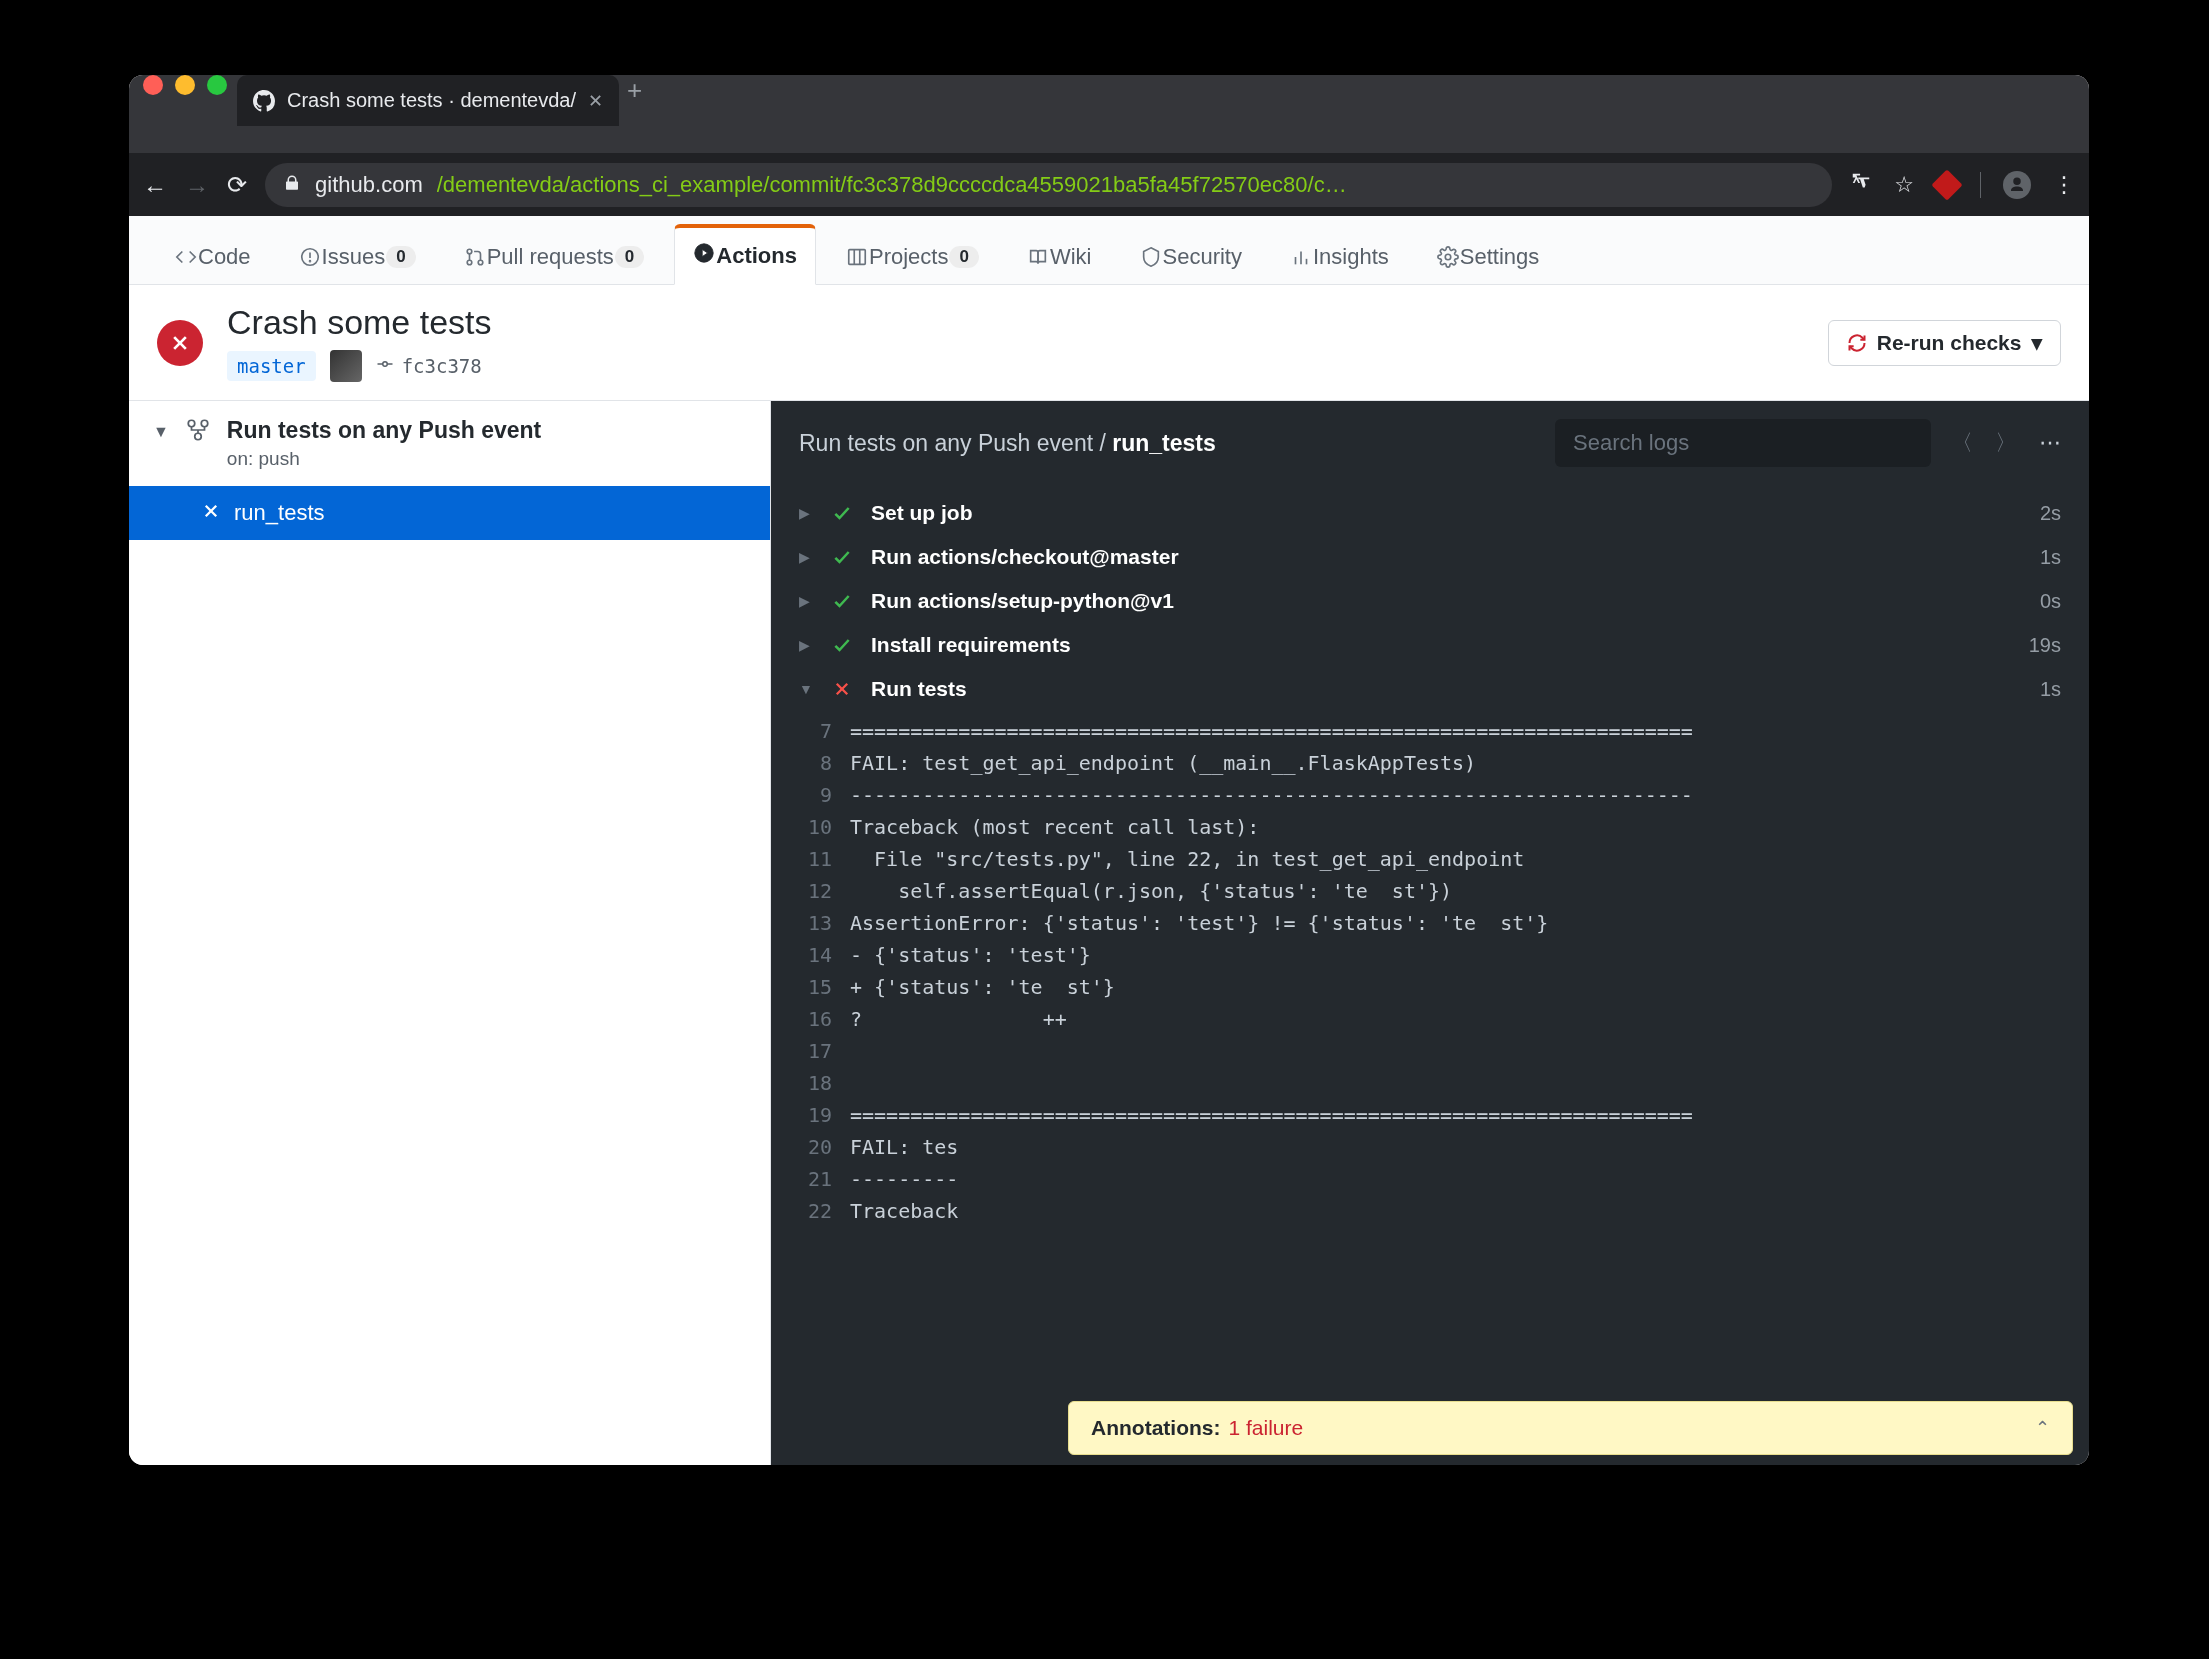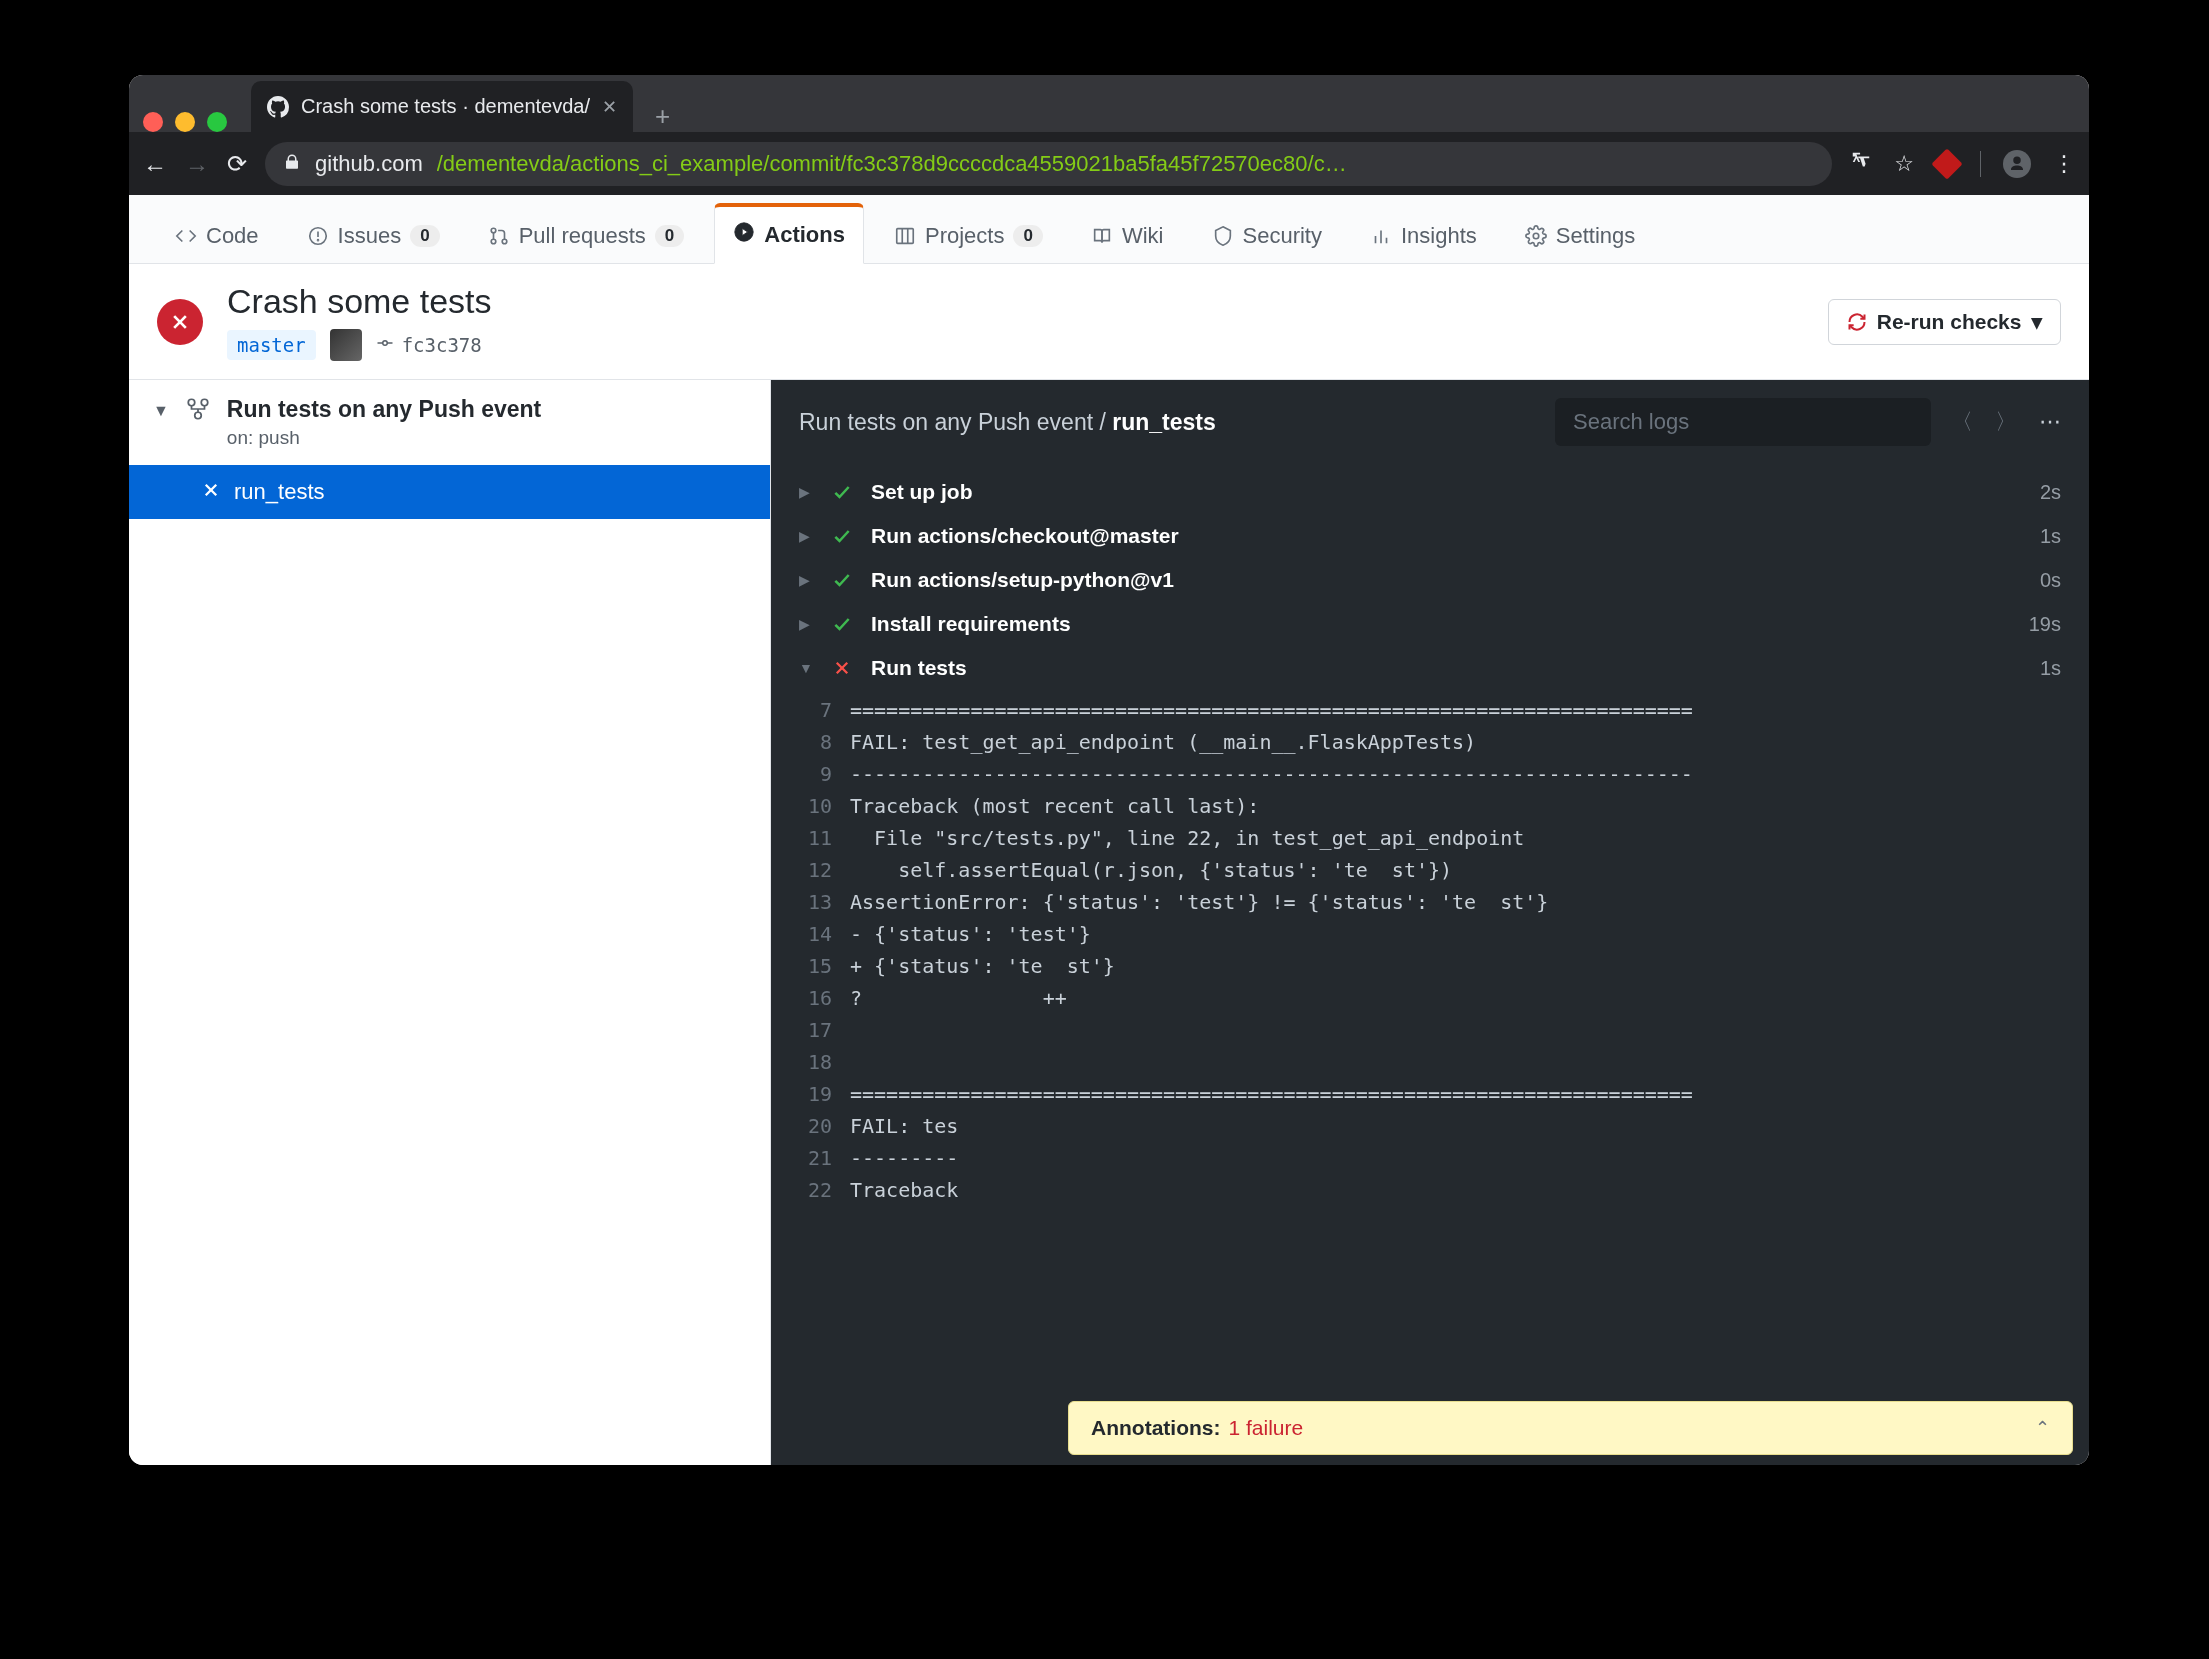--- a/index.html
+++ b/index.html
@@ -5,21 +5,21 @@
   * { box-sizing: border-box; margin: 0; padding: 0; }
   html, body { width: 2210px; height: 1659px; background: #000; font-family: -apple-system, BlinkMacSystemFont, "Segoe UI", Helvetica, Arial, sans-serif; }
   .stage { width: 2210px; height: 1659px; position: relative; background: #000; }
   .browser-window {
     position: absolute; left: 129px; top: 75px; width: 1960px; height: 1390px;
     background: #fff; border-radius: 14px; overflow: hidden;
     box-shadow: 0 30px 79px rgba(0,0,0,0.5);
     display: flex; flex-direction: column;
   }
   
-  .tabbar { height: 57px; background: #35363a; display: flex; align-items: flex-end; padding: 0 14px; gap: 14px; }
+  .tabbar { height: 78px; background: #35363a; display: flex; align-items: flex-start; padding: 0 14px; }
   .traffic { display: flex; gap: 12px; }
   .traffic span { width: 20px; height: 20px; border-radius: 50%; display: inline-block; }
   .traffic .r { background: #ff5f57; }
   .traffic .y { background: #febc2e; }
   .traffic .g { background: #28c840; }
   .tab-chip {
     display: flex; align-items: center; height: 51px; padding: 0 16px;
     background: #202124; border-radius: 10px 10px 0 0;
     color: #e8eaed; font-size: 20px; gap: 12px; max-width: 416px; margin-left: 10px;
   }
@@ -33,21 +33,21 @@
   .omnibox { flex: 1; height: 44px; background: #35363a; border-radius: 22px; display: flex; align-items: center; padding: 0 18px; gap: 14px; color: #e8eaed; font-size: 22px; }
   .omnibox .host { color: #e8eaed; }
   .omnibox .path { color: #84cc16; white-space: nowrap; overflow: hidden; text-overflow: ellipsis; }
   .addr-icons { display: flex; align-items: center; gap: 22px; color: #e8eaed; font-size: 22px; }
   .ext-ruby { width: 22px; height: 22px; background: #c11a1a; transform: rotate(45deg); border-radius: 2px; }
   .profile-ico { width:28px; height:28px; border-radius:50%; background:#5f6368; display:flex; align-items:center; justify-content:center; }
   .profile-ico svg { width:18px; height:18px; fill:#202124; }
   .sep-v { width:1px; height:26px; background:#5f6368; }
   
   .repo-nav { height: 69px; background: #fafbfc; border-bottom: 1px solid #e1e4e8; display: flex; align-items: flex-end; padding: 0 28px; gap: 12px; font-size: 22px; }
-  .repo-tab { display: flex; align-items: center; gap: 9px; padding: 14px 18px; color: #586069; }
+  .repo-tab { display: flex; align-items: center; gap: 1px; padding: 14px 18px; color: #586069; }
   .repo-tab.selected { background: #fff; border: 1px solid #e1e4e8; border-bottom-color: #fff; border-top: 4px solid #e36209; border-radius: 6px 6px 0 0; color: #24292e; font-weight: 600; margin-bottom:-1px; }
   .repo-tab .cnt { background:#ededed; color:#24292e; font-size:17px; border-radius:18px; padding:1px 10px; font-weight:600; }
   .nav-ico-svg { width:22px; height:22px; fill: none; stroke:#6a737d; stroke-width:1.8; }
   .repo-tab.selected .play-ico svg { fill:#24292e; stroke:#24292e; }
   
   .run-header { display:flex; align-items:center; padding: 18px 28px; gap: 24px; background:#fff; border-bottom:1px solid #e1e4e8; }
   .status-badge { width:46px; height:46px; border-radius:50%; background:#cb2431; display:flex; align-items:center; justify-content:center; }
   .status-badge svg { width:20px; height:20px; stroke:#fff; stroke-width:3.2; }
   .run-title { font-size:34px; font-weight:400; color:#24292e; }
   .run-subrow { display:flex; align-items:center; gap:14px; margin-top:8px; }

